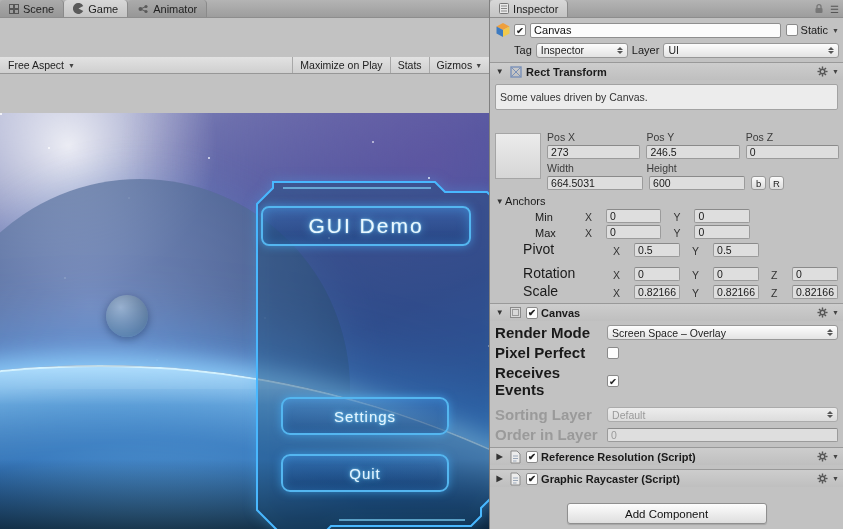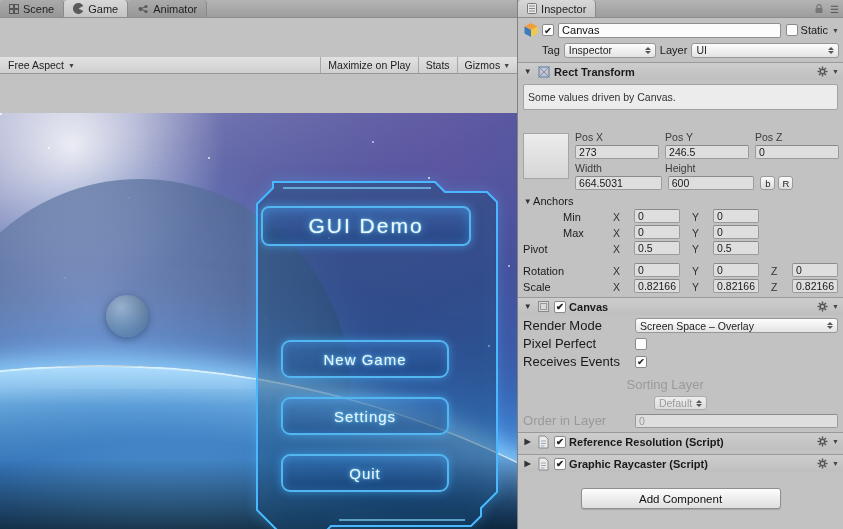--- a/index.html
+++ b/index.html
@@ -108,29 +108,29 @@
   .col3 { display:flex; gap:6px; margin-bottom:1px; }
   .col3 > * { flex:1; }
   .collabel { font-size:10.5px; color:#3c3c3c; height:13px; }
   .field { background:#dedede; border:1px solid #9b9b9b; border-top-color:#8a8a8a; border-radius:2px; height:14px;
         padding:0 3px; font-size:10.5px; color:#191919; display:flex; align-items:center; cursor:text; }
   .wh-btns { display:flex; gap:3px; align-items:center; justify-content:flex-start; }
   .mini-btn { width:15px; height:14px; background:linear-gradient(#fbfbfb,#dcdcdc); border:1px solid #999; border-radius:3px;
         font-size:9.5px; display:flex; align-items:center; justify-content:center; color:#222; cursor:pointer; }
 
   .trow { display:flex; align-items:flex-end; gap:12px; padding:0 5px; margin-top:2px; }
-  .trow .tlabel { width:78px; flex:none; font-size:11px; color:#1a1a1a; }
+  .trow .tlabel { width:78px; flex:none; font-size:14px; color:#1a1a1a;margin-left:28px; }
   .trow .sublabel { width:78px; flex:none; padding-left:40px; font-size:11px; color:#1a1a1a; }
   .axis { width:9px; flex:none; font-size:10.5px; color:#333; text-align:left; }
   .trow .field { flex:1; }
   .hiddencell { visibility:hidden; }
   .anchors-row { margin-top:4px; padding:0 4px; display:flex; align-items:center; }
 
   .prow { display:flex; align-items:center; gap:4px; padding:0 5px; margin-top:3px; min-height:15px; }
-  .prow .plabel { width:108px; flex:none; font-size:13px; }
+  .prow .plabel { width:108px; flex:none; font-size:15px;font-weight:bold; }
   .prow.disabled .plabel, .prow.disabled .dd, .prow.disabled .field { color:#9a9a9a; }
   .prow.disabled .dd { background:linear-gradient(#ededed,#dcdcdc); border-color:#ababab; }
   .prow .field.grow { flex:1; }
 
   .add-btn { display:block; width:200px; height:21px; margin:16px auto 0 auto; background:linear-gradient(#fdfdfd,#dedede);
         border:1px solid #8f8f8f; border-radius:3px; font-family:"Liberation Sans", sans-serif; font-size:11.5px; color:#111;
         box-shadow:0 1px 1px rgba(0,0,0,.15); cursor:pointer; }
 </style>
 </head>
 <body>
@@ -200,21 +200,20 @@
 
       <div class="scifi-panel">
         <svg class="frame-svg" width="285" height="368">
           <path d="M22 46 L22 30 L38 14 L38 8 L200 8 L210 18 L252 18 L262 28 L262 318 L246 334 L246 342 L236 352 L96 352 L88 360 L46 360 L36 350 L22 336 Z" fill="rgba(8,30,64,0.30)" stroke="#49b8ff" stroke-width="2"></path>
           <path d="M48 14 L196 14" stroke="rgba(130,215,255,0.85)" stroke-width="1.5" fill="none"></path>
           <path d="M104 346 L230 346" stroke="rgba(130,215,255,0.85)" stroke-width="1.5" fill="none"></path>
         </svg>
         <div class="menu-title-btn">
           <span>GUI Demo</span>
         </div>
-        <div class="menu-btn mb-1">New Game</div>
         <div class="menu-btn mb-2">Settings</div>
         <div class="menu-btn mb-3">Quit</div>
       </div>
     </div>
   </div>
 
   <div class="right-pane">
     <div class="insp-tabbar">
       <div class="tab active">
         <span class="tab-icon">
@@ -426,21 +425,21 @@
         </span>
       </div>
       <div class="prow">
         <span class="plabel">Pixel Perfect</span>
         <span class="cb"></span>
       </div>
       <div class="prow">
         <span class="plabel">Receives Events</span>
         <span class="cb">✔</span>
       </div>
-      <div class="prow disabled" style="margin-top:8px;flex-direction:column;">
+      <div class="prow disabled" style="margin-top:8px;">
         <span class="plabel">Sorting Layer</span>
         <span class="dd grow">
           <span>Default</span>
           <span class="spin">
               <i class="up"></i>
               <i class="dn"></i>
             </span>
         </span>
       </div>
       <div class="prow disabled">

